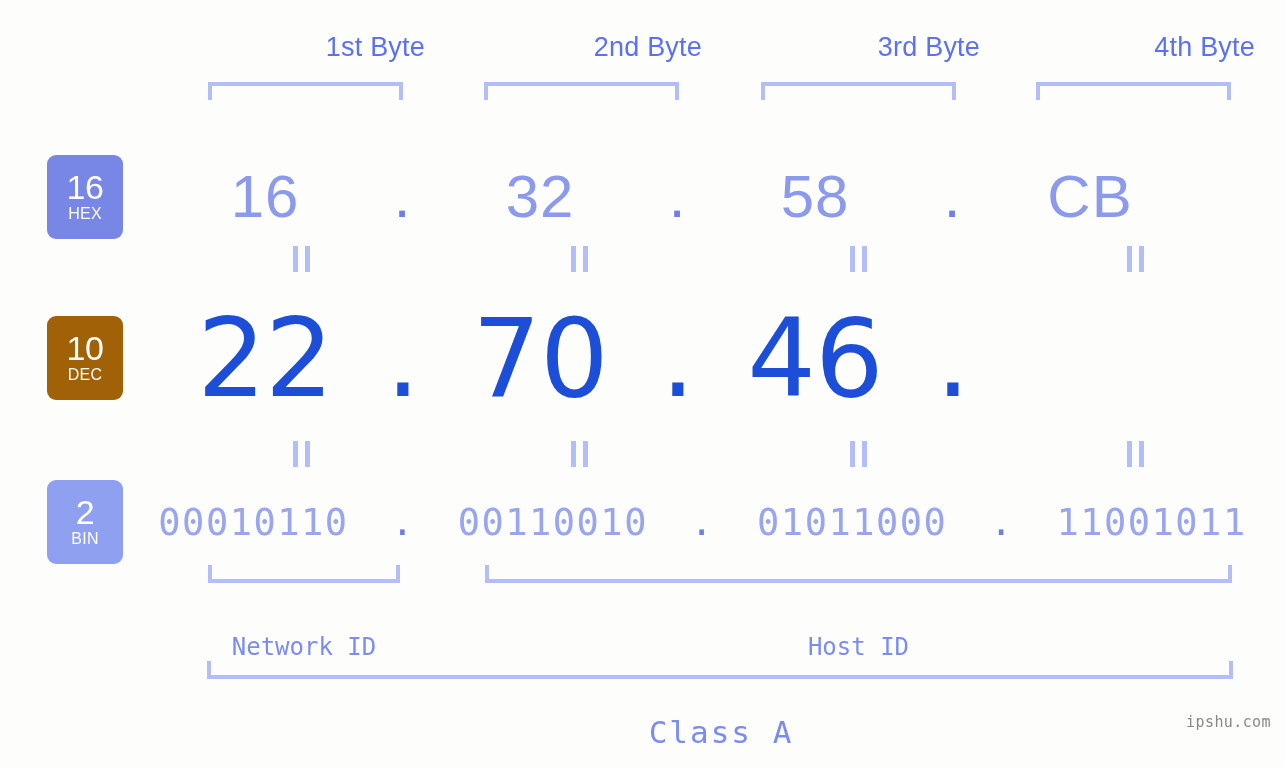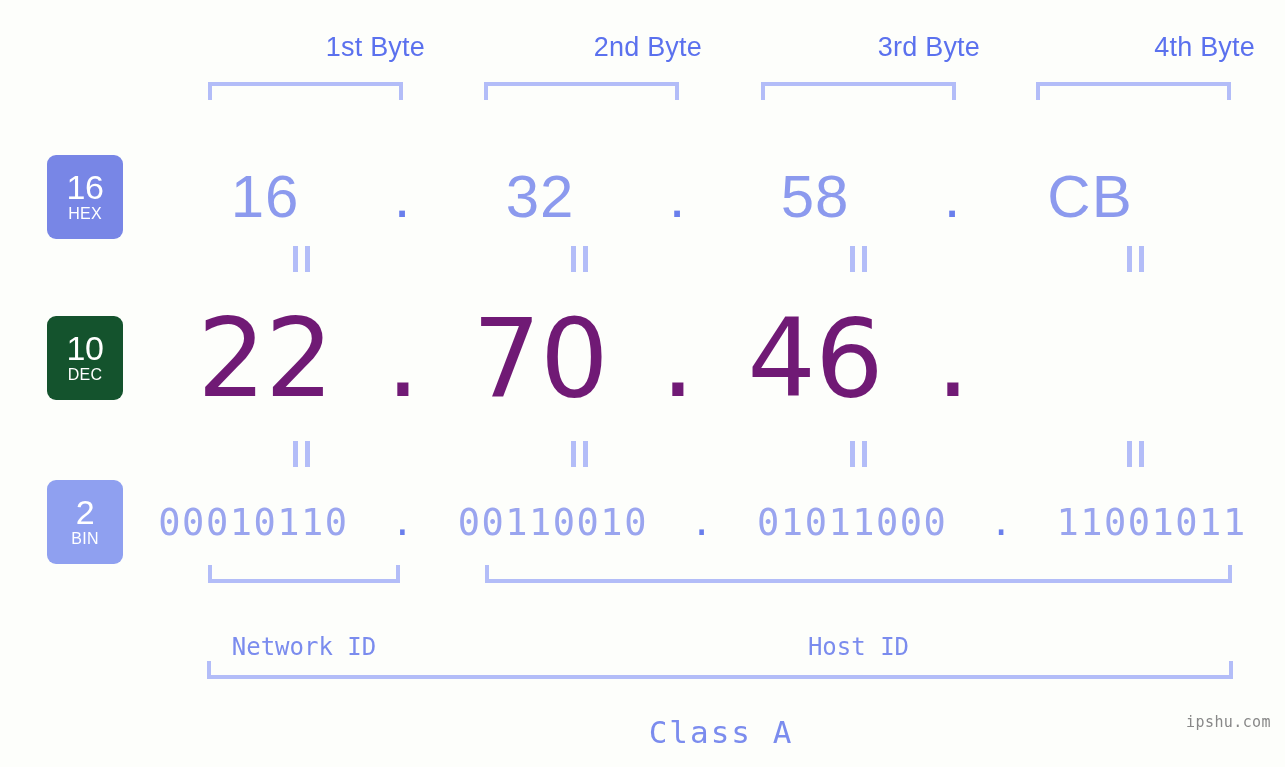--- a/index.html
+++ b/index.html
@@ -70,21 +70,21 @@
     line-height: 1.02;
     letter-spacing: -0.5px;
   }
   .badge .sys {
     font-size: 16px;
     font-weight: 400;
     line-height: 1.15;
     letter-spacing: 0.2px;
   }
   #badge-hex { top: 155px; height: 84px; background: #7886e6; }
-  #badge-dec { top: 316px; height: 84px; background: #14532d; }
+  #badge-dec { top: 316px; height: 84px; background: #a16207; }
   #badge-bin { top: 480px; height: 84px; background: #8fa0f0; }
 
   
   .row {
     position: absolute;
     left: 150px;
     width: 1105px;
     display: flex;
     align-items: center;
     white-space: nowrap;
@@ -108,21 +108,21 @@
     letter-spacing: 1px;
   }
   #row-hex .cell { width: 230px; }
   #row-hex .sep  { width: 45px; font-size: 60px; color: #6a7fec; }
 
   
   #row-dec {
     top: 294px;
     height: 128px;
     font-size: 108px;
-    color: #701a75;
+    color: #1d4ed8;
     font-family: "DejaVu Sans", sans-serif;
     font-weight: 400;
     letter-spacing: -1px;
     align-items: center;
   }
   #row-dec .cell { width: 230px; }
   #row-dec .sep  { width: 45px; font-size: 108px; }
 
   
   #row-bin {

